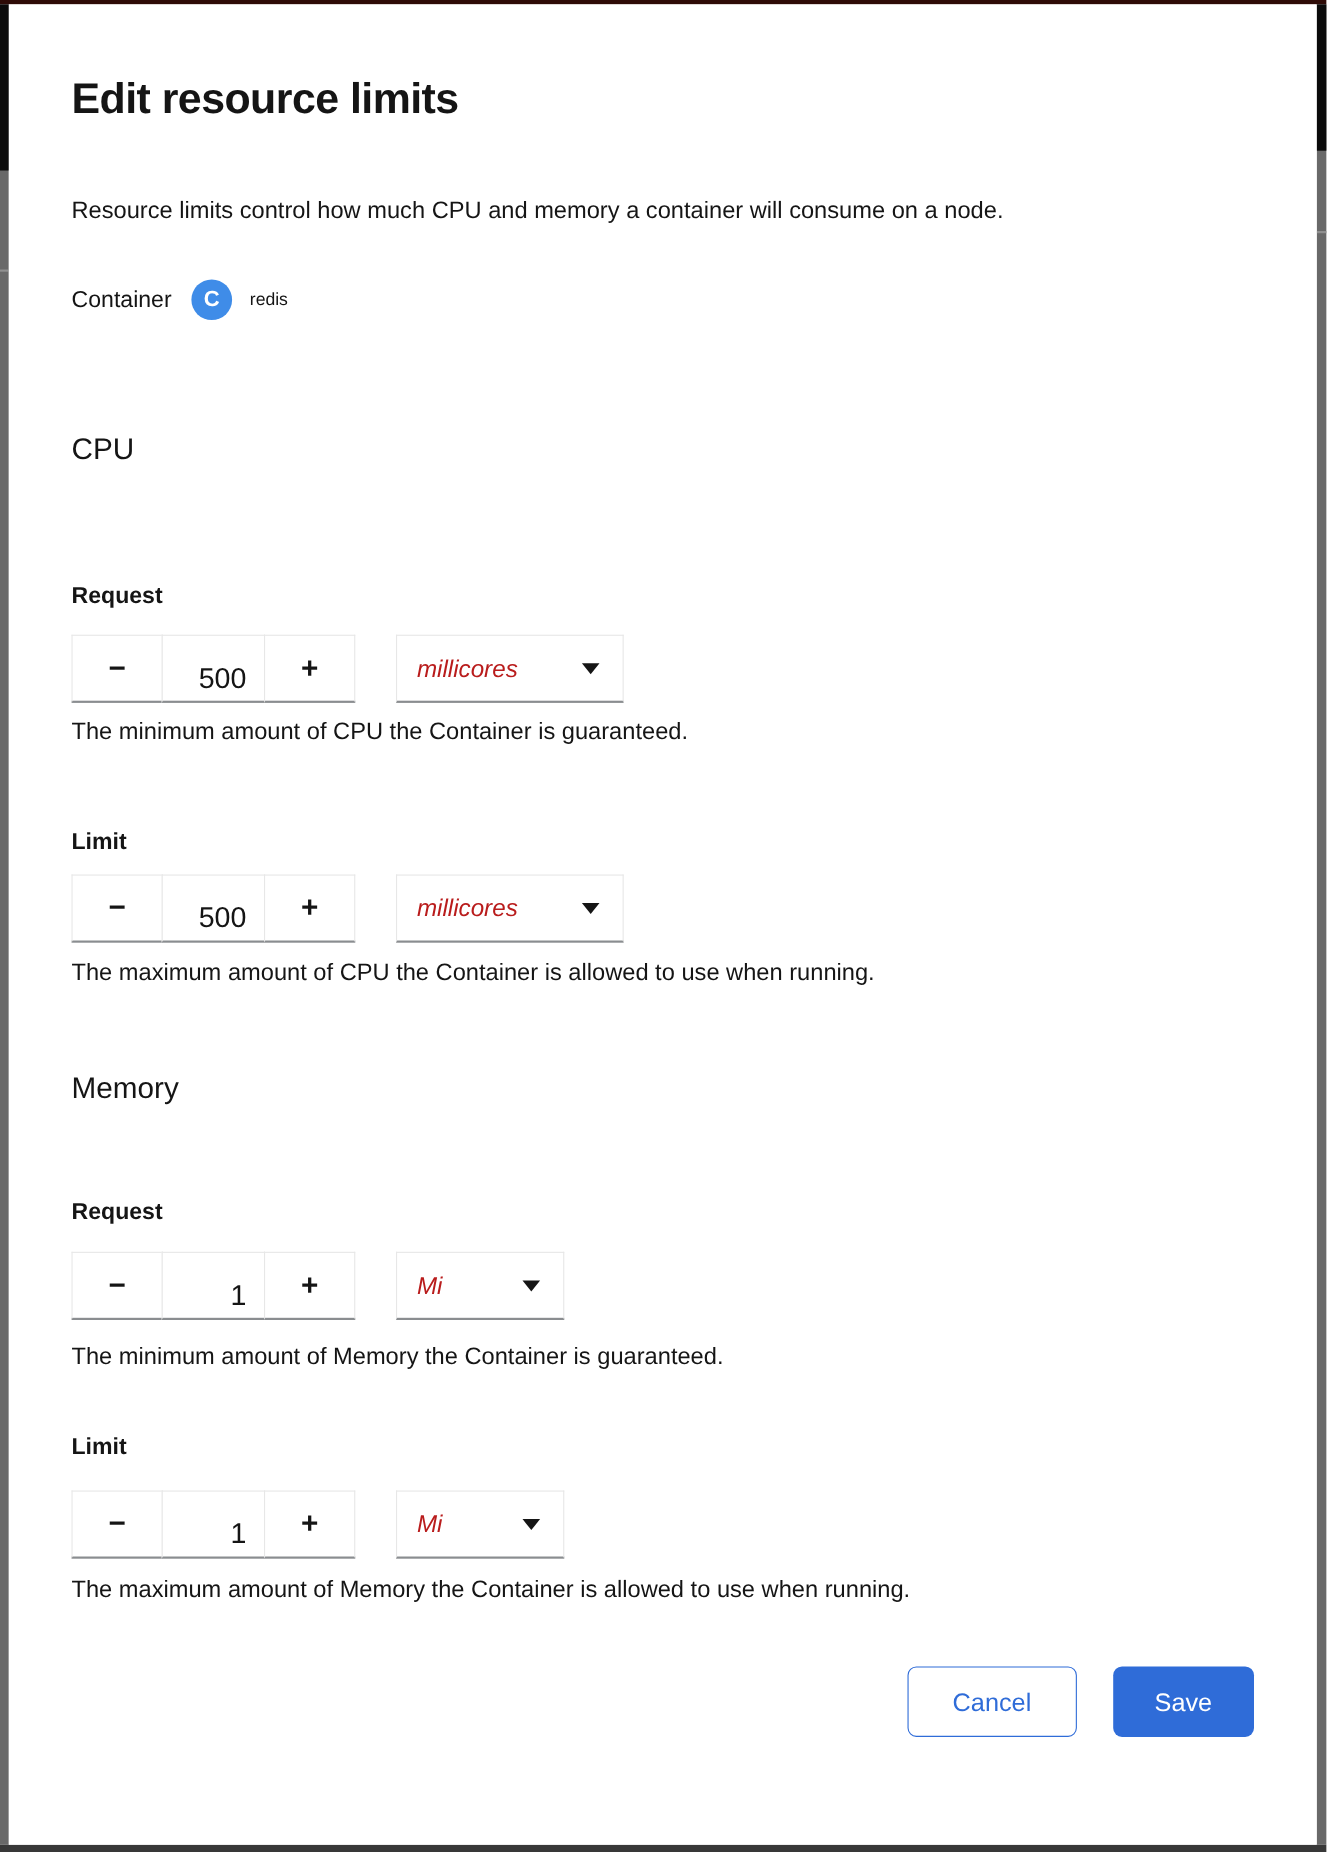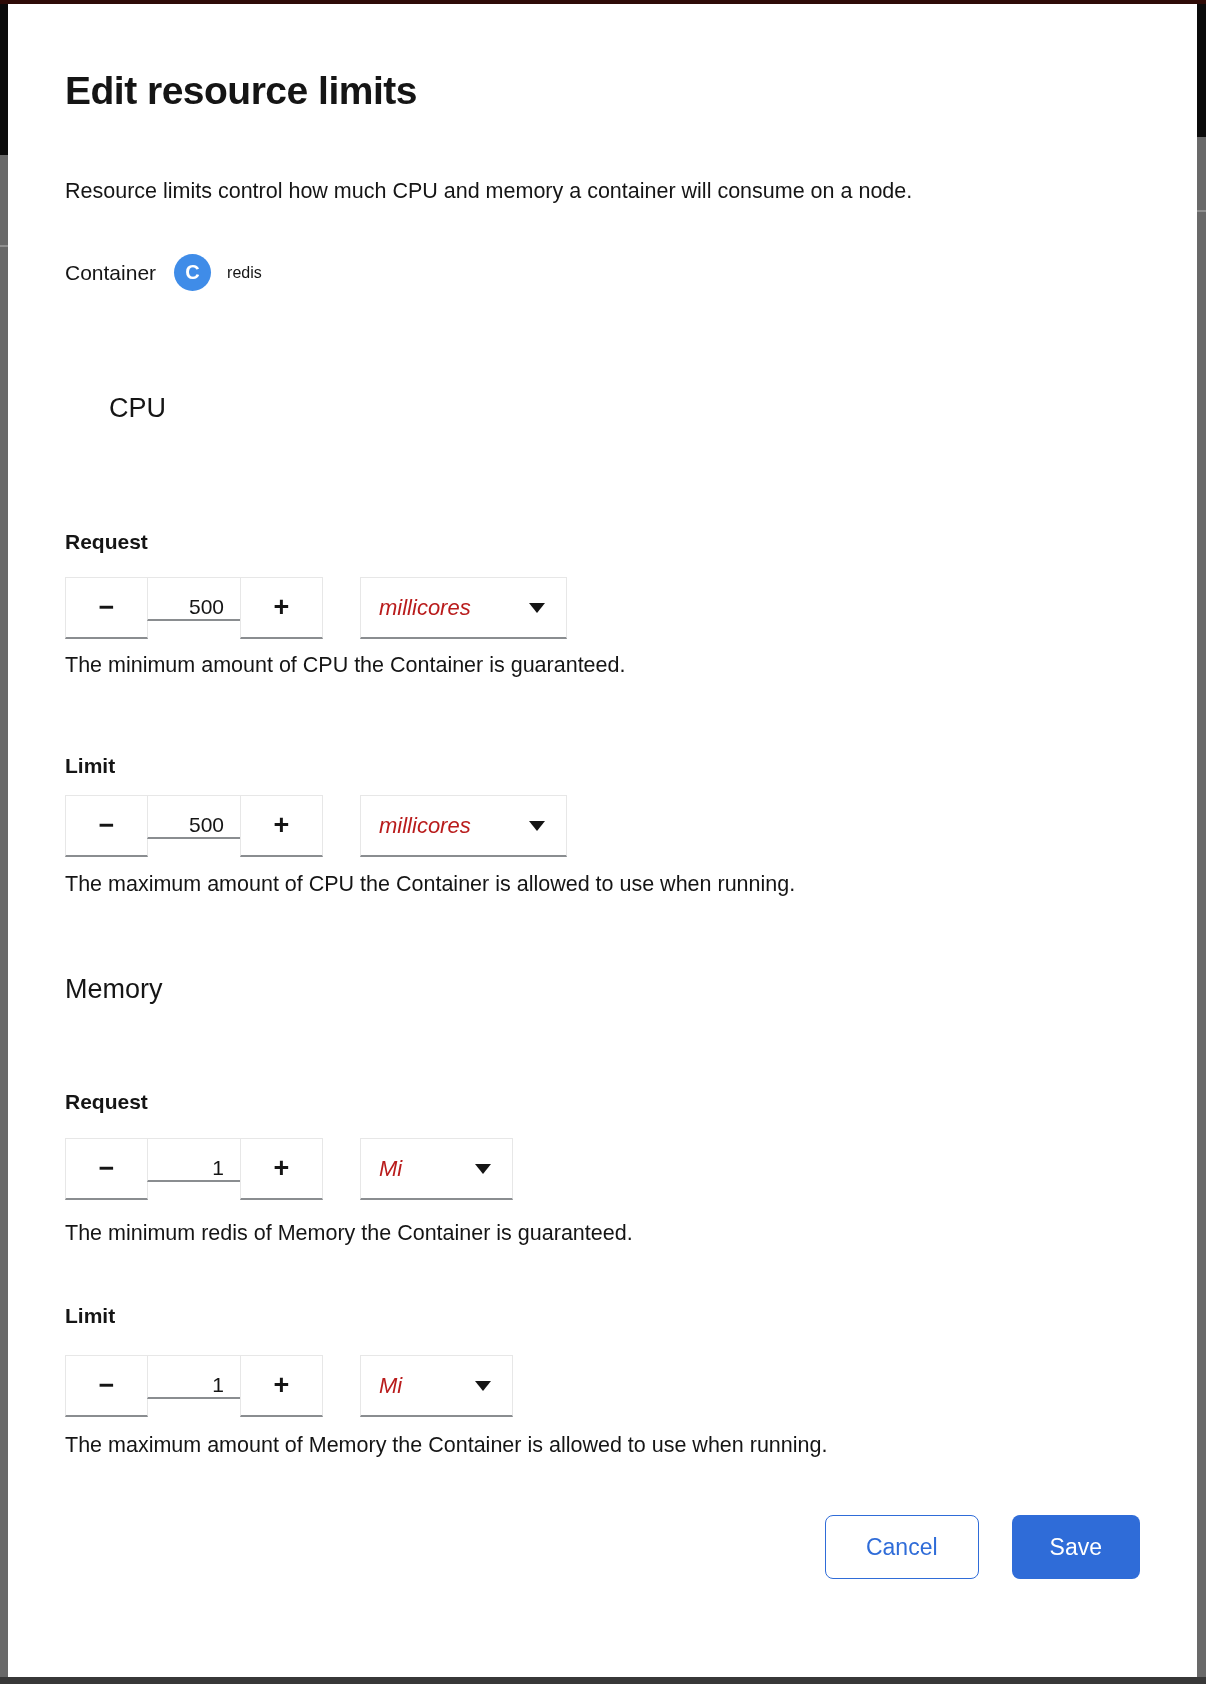--- a/index.html
+++ b/index.html
@@ -41,39 +41,39 @@
     width:37px;height:37px;border-radius:50%;
     display:flex;align-items:center;justify-content:center;
     color:#ffffff;font-size:20px;font-weight:700;
     margin:0 16px 0 18px;flex:0 0 auto;
   }
   .container-row .cname{font-size:16px;}
 
   .section-heading{
     font-size:27px;font-weight:400;line-height:34px;margin:0;
   }
-  .heading-cpu{margin-top:100px;margin-left:44px;}
+  .heading-cpu{margin-top:100px;}
   .heading-memory{margin-top:74px;}
 
   .field-label{
     font-size:21px;font-weight:700;line-height:26px;
   }
   .control-row{display:flex;align-items:flex-start;}
   .spinner{display:flex;}
   .spin-btn{
     width:83px;height:62px;box-sizing:border-box;background:#ffffff;
     border:1px solid #e7e7e7;border-bottom:2px solid #8a8d90;
     display:flex;align-items:center;justify-content:center;
     font-size:27px;font-weight:700;color:#151515;cursor:pointer;
     padding:0;font-family:inherit;
   }
   .spin-val{
-    width:94px;height:44px;box-sizing:border-box;margin-left:-1px;
+    width:94px;height:62px;box-sizing:border-box;margin-left:-1px;
     border:1px solid #e7e7e7;border-bottom:2px solid #8a8d90;
-    font-size:21px;color:#151515;text-align:right;padding:17px 16px 0 4px;
+    font-size:26px;color:#151515;text-align:right;padding:17px 16px 0 4px;
     font-family:inherit;outline:none;
   }
   .spin-plus{margin-left:-1px;}
   .unit-select{
     margin-left:37px;height:62px;box-sizing:border-box;background:#ffffff;
     border:1px solid #e7e7e7;border-bottom:2px solid #8a8d90;
     display:flex;align-items:center;justify-content:space-between;
     padding:0 21px 0 18px;cursor:pointer;
   }
   .unit-wide{width:207px;}
@@ -178,21 +178,21 @@
     <div class="spinner">
       <button class="spin-btn">−</button>
       <input class="spin-val" value="1" style="">
       <button class="spin-btn spin-plus">+</button>
     </div>
     <div class="unit-select unit-narrow">
       <span class="unit-label">Mi</span>
       <span class="caret-down"></span>
     </div>
   </div>
-  <div class="help-text g3-help">The minimum redis of Memory the Container is guaranteed.</div>
+  <div class="help-text g3-help">The minimum amount of Memory the Container is guaranteed.</div>
 
   <div class="field-label g4-label">Limit</div>
   <div class="control-row g4-spinner">
     <div class="spinner">
       <button class="spin-btn">−</button>
       <input class="spin-val" value="1" style="">
       <button class="spin-btn spin-plus">+</button>
     </div>
     <div class="unit-select unit-narrow">
       <span class="unit-label">Mi</span>

